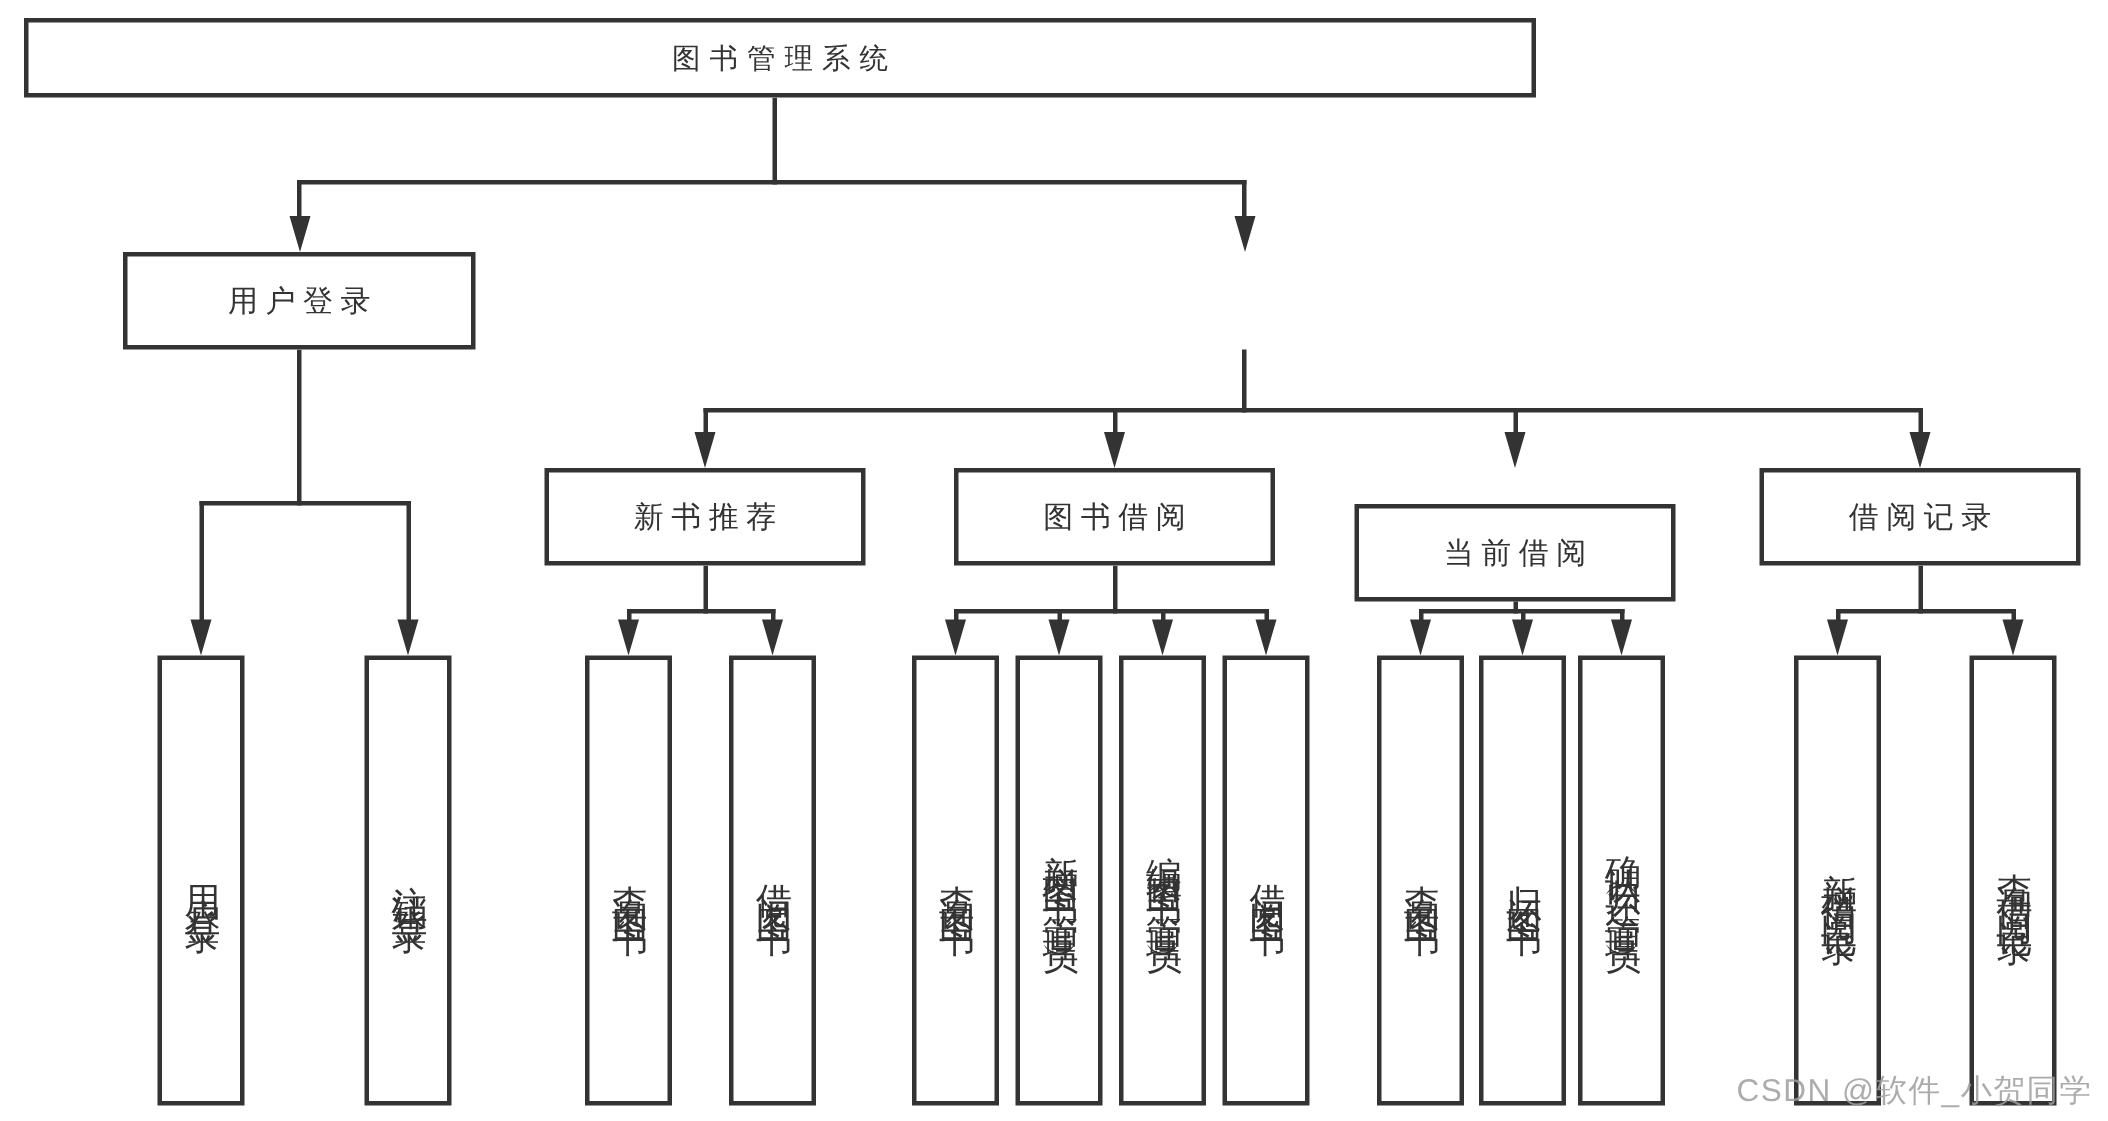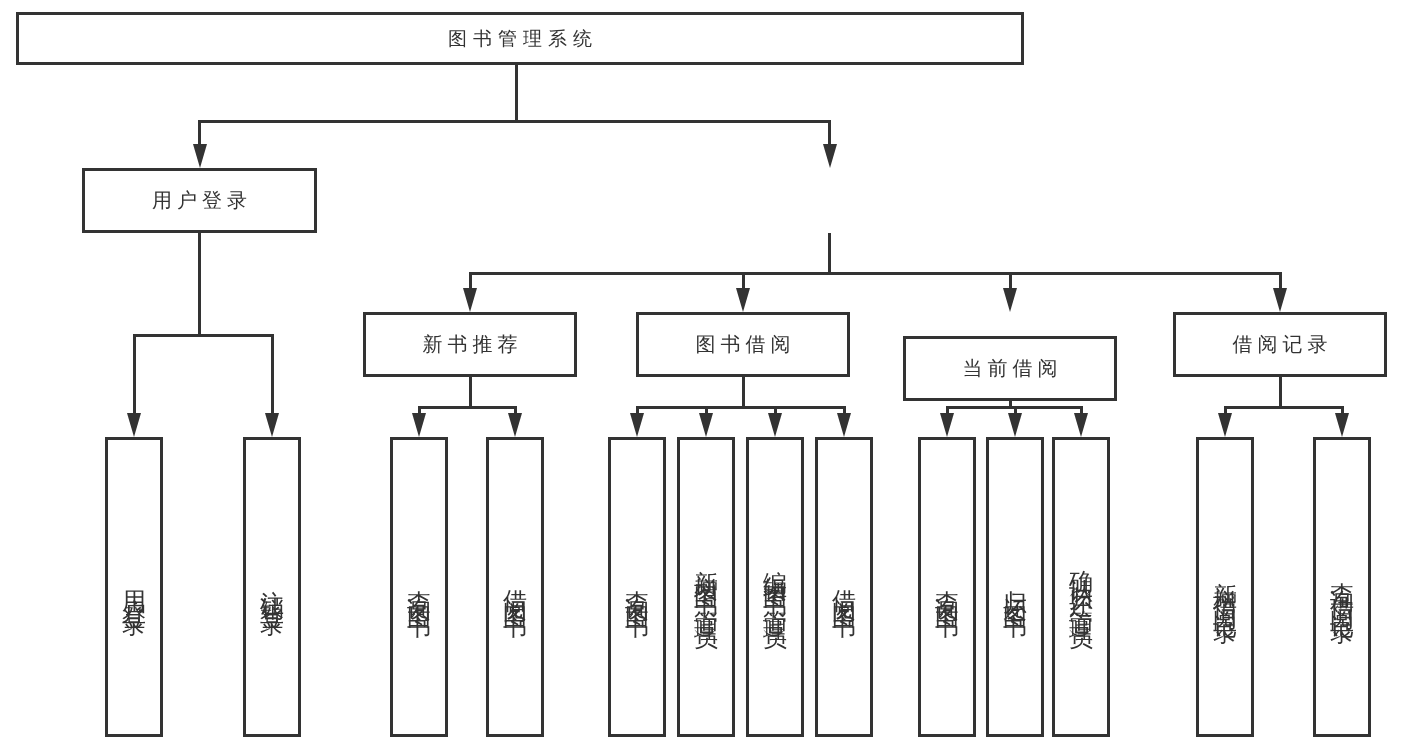--- a/index.html
+++ b/index.html
@@ -53,20 +53,21 @@
     letter-spacing: 1px;
     color: rgba(158, 158, 158, 0.85);
     z-index: 5;
     white-space: nowrap;
   }
 </style>
 </head>
 <body>
 
 <div class="canvas" id="canvas" style="background: rgb(255, 255, 255);">
+  <div class="watermark">CSDN @软件_小贺同学</div>
 <div class="node h root" style="left: 16px; top: 12px; width: 1008px; height: 53px; border-color: rgb(51, 51, 51); color: rgb(51, 51, 51);">图书管理系统</div>
     <div class="node h" style="left: 82px; top: 168px; width: 235px; height: 65px; border-color: rgb(51, 51, 51); color: rgb(51, 51, 51);">用户登录</div>
     <div class="node h" style="left: 363px; top: 312px; width: 214px; height: 65px; border-color: rgb(51, 51, 51); color: rgb(51, 51, 51);">新书推荐</div>
     <div class="node h" style="left: 636px; top: 312px; width: 214px; height: 65px; border-color: rgb(51, 51, 51); color: rgb(51, 51, 51);">图书借阅</div>
     <div class="node h" style="left: 903px; top: 312px; width: 214px; height: 65px; border-color: rgb(51, 51, 51); color: rgb(51, 51, 51); margin-top: 24px;">当前借阅</div>
     <div class="node h" style="left: 1173px; top: 312px; width: 214px; height: 65px; border-color: rgb(51, 51, 51); color: rgb(51, 51, 51);">借阅记录</div>
     <div class="node v" style="left: 105px; top: 437px; width: 58px; height: 300px; border-color: rgb(51, 51, 51); color: rgb(51, 51, 51);">用户登录</div>
     <div class="node v" style="left: 243px; top: 437px; width: 58px; height: 300px; border-color: rgb(51, 51, 51); color: rgb(51, 51, 51);">注销登录</div>
     <div class="node v" style="left: 390px; top: 437px; width: 58px; height: 300px; border-color: rgb(51, 51, 51); color: rgb(51, 51, 51);">查询图书</div>
     <div class="node v" style="left: 486px; top: 437px; width: 58px; height: 300px; border-color: rgb(51, 51, 51); color: rgb(51, 51, 51);">借阅图书</div>

